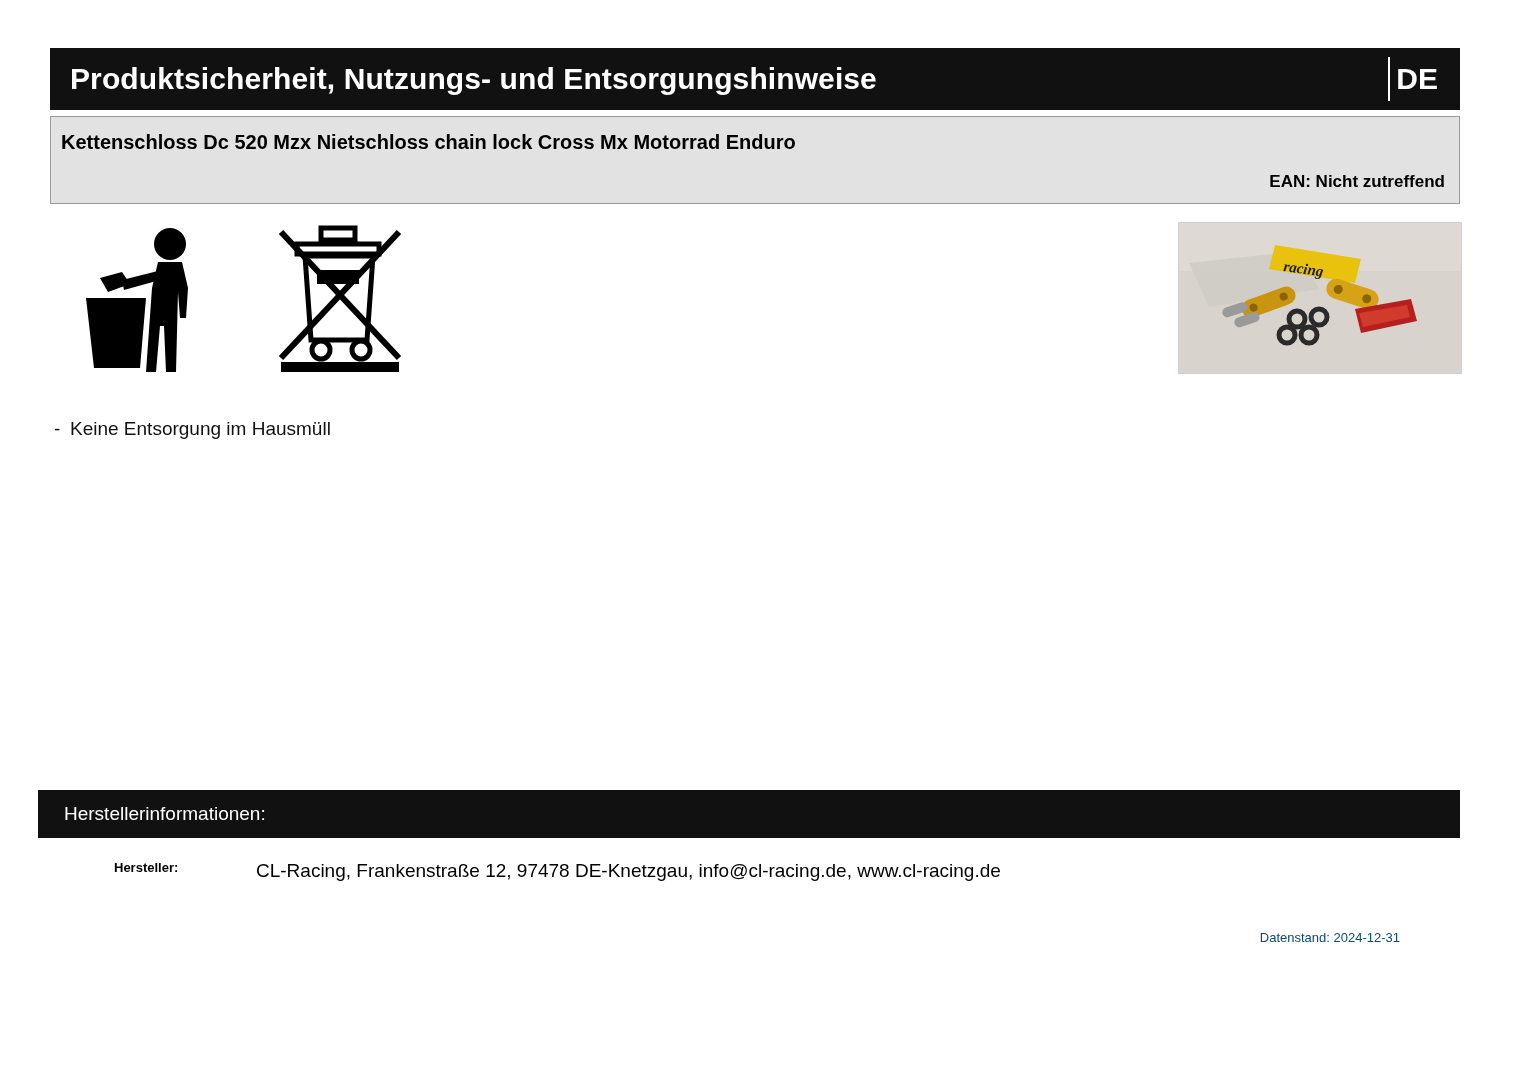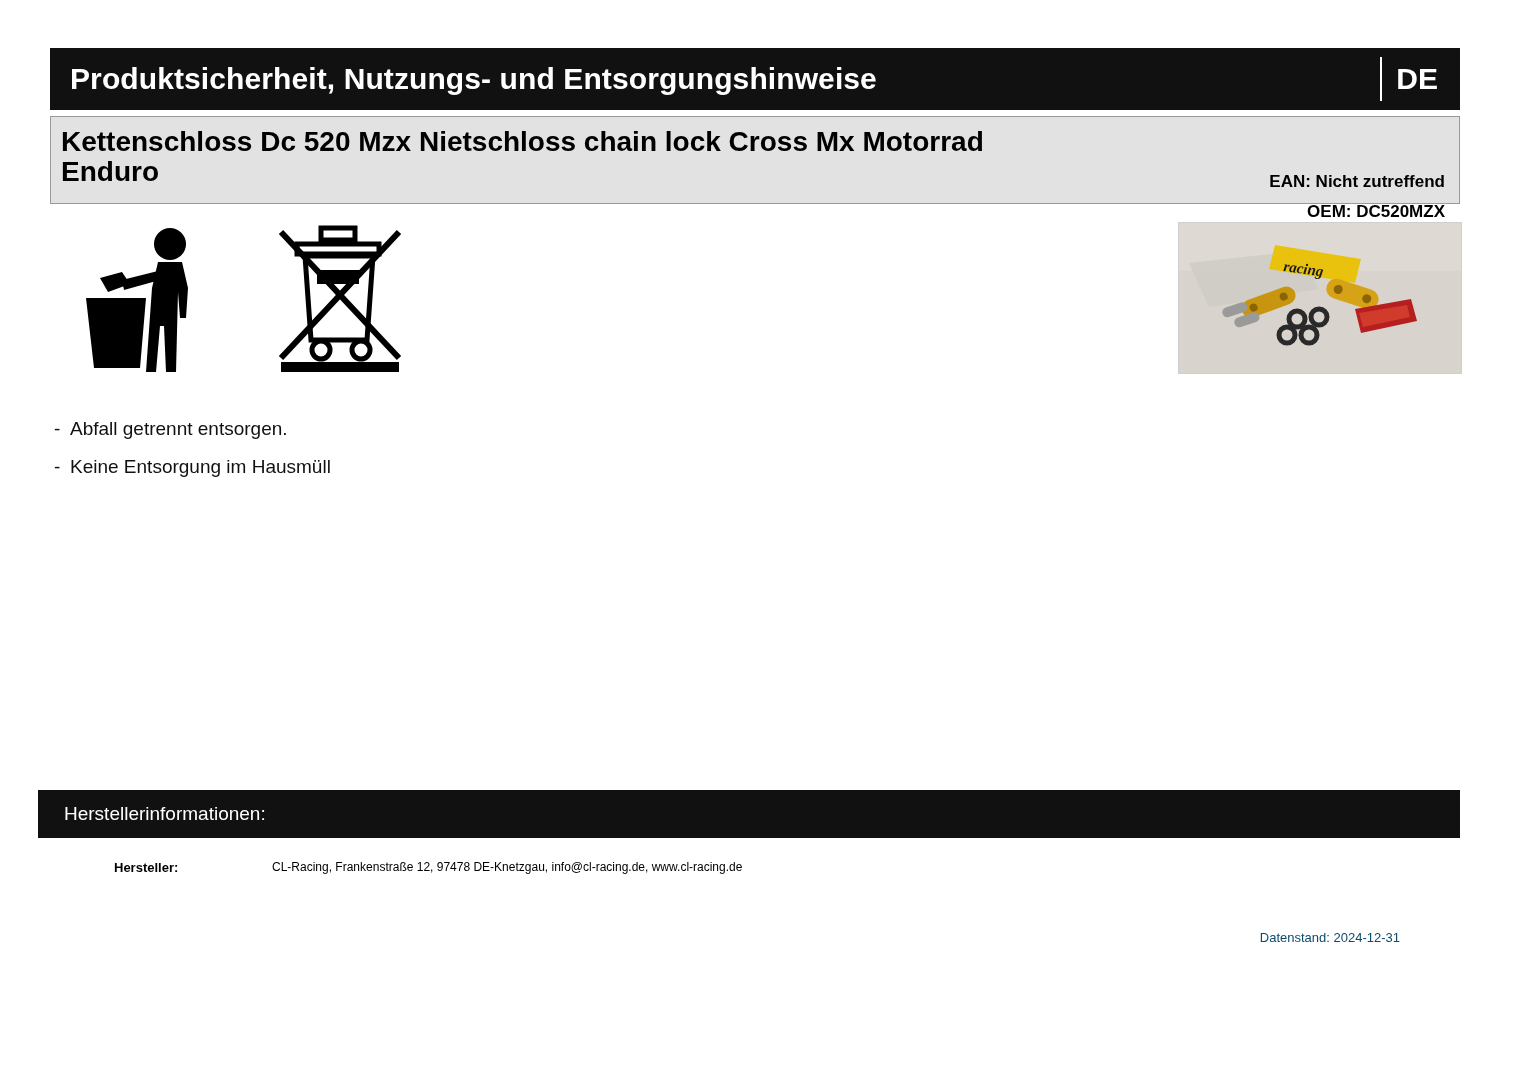--- a/index.html
+++ b/index.html
@@ -41,21 +41,21 @@
     color: #ffffff;
     font-size: 30px;
     font-weight: bold;
     letter-spacing: 0.1px;
     white-space: nowrap;
   }
   .header-lang {
     color: #ffffff;
     font-size: 30px;
     font-weight: bold;
-    padding-left: 14px;
+    padding-left: 6px;
     padding-right: 4px;
     border-left: 2px solid #ffffff;
     line-height: 44px;
     height: 44px;
     box-sizing: border-box;
   }
 
   
   .subheader {
     position: absolute;
@@ -65,21 +65,21 @@
     height: 88px;
     background: #e2e2e2;
     border: 1px solid #9a9a9a;
     box-sizing: border-box;
   }
   .subheader-left {
     position: absolute;
     left: 10px;
     top: 10px;
     width: 980px;
-    font-size: 28px;
+    font-size: 20px;
     font-weight: bold;
     line-height: 30px;
   }
   .subheader-right {
     position: absolute;
     right: 14px;
     top: 14px;
     width: 400px;
     text-align: right;
     font-size: 17px;
@@ -160,23 +160,23 @@
   .manu-key {
     position: absolute;
     left: 44px;
     top: 0;
     font-size: 13px;
     font-weight: bold;
     padding-left: 32px;
   }
   .manu-val {
     position: absolute;
-    left: 234px;
+    left: 218px;
     top: 0;
-    font-size: 12px;
+    font-size: 19px;
   }
 
   .datenstand {
     position: absolute;
     right: 120px;
     top: 930px;
     font-size: 13px;
     color: #0c4a6e;
   }
 
@@ -189,21 +189,20 @@
 
   <div class="header-bar">
     <div class="header-title">Produktsicherheit, Nutzungs- und Entsorgungshinweise</div>
     <div class="header-lang">DE</div>
   </div>
 
   <div class="subheader">
     <div class="subheader-left">Kettenschloss Dc 520 Mzx Nietschloss chain lock Cross Mx Motorrad Enduro</div>
     <div class="subheader-right">
       <div>EAN: Nicht zutreffend</div>
-      <div>OEM: DC520MZX</div>
     </div>
   </div>
 
   <div class="picto-area">
 
     <div class="picto picto-1">
       <svg viewBox="0 0 140 150" width="140" height="150" aria-hidden="true">
         <g fill="#000000">
 
           <circle cx="88" cy="22" r="16"></circle>
@@ -284,23 +283,20 @@
         <circle cx="108" cy="112" r="8"></circle>
       </g>
 
       <polygon points="176,86 232,76 238,98 182,110" fill="#b61f1f"></polygon>
       <polygon points="180,90 228,82 231,94 184,104" fill="#d13b2c"></polygon>
     </svg>
   </div>
 
   <div class="bullets">
     <div class="bullet-line">
-      <span class="bullet-dash">-</span><span>Abfall getrennt entsorgen.</span>
-    </div>
-    <div class="bullet-line">
       <span class="bullet-dash">-</span><span>Keine Entsorgung im Hausmüll</span>
     </div>
   </div>
 
   <div class="manu-bar">
     <span class="manu-bar-label">Herstellerinformationen:</span>
   </div>
 
   <div class="manu-row">
     <span class="manu-key">Hersteller:</span>

